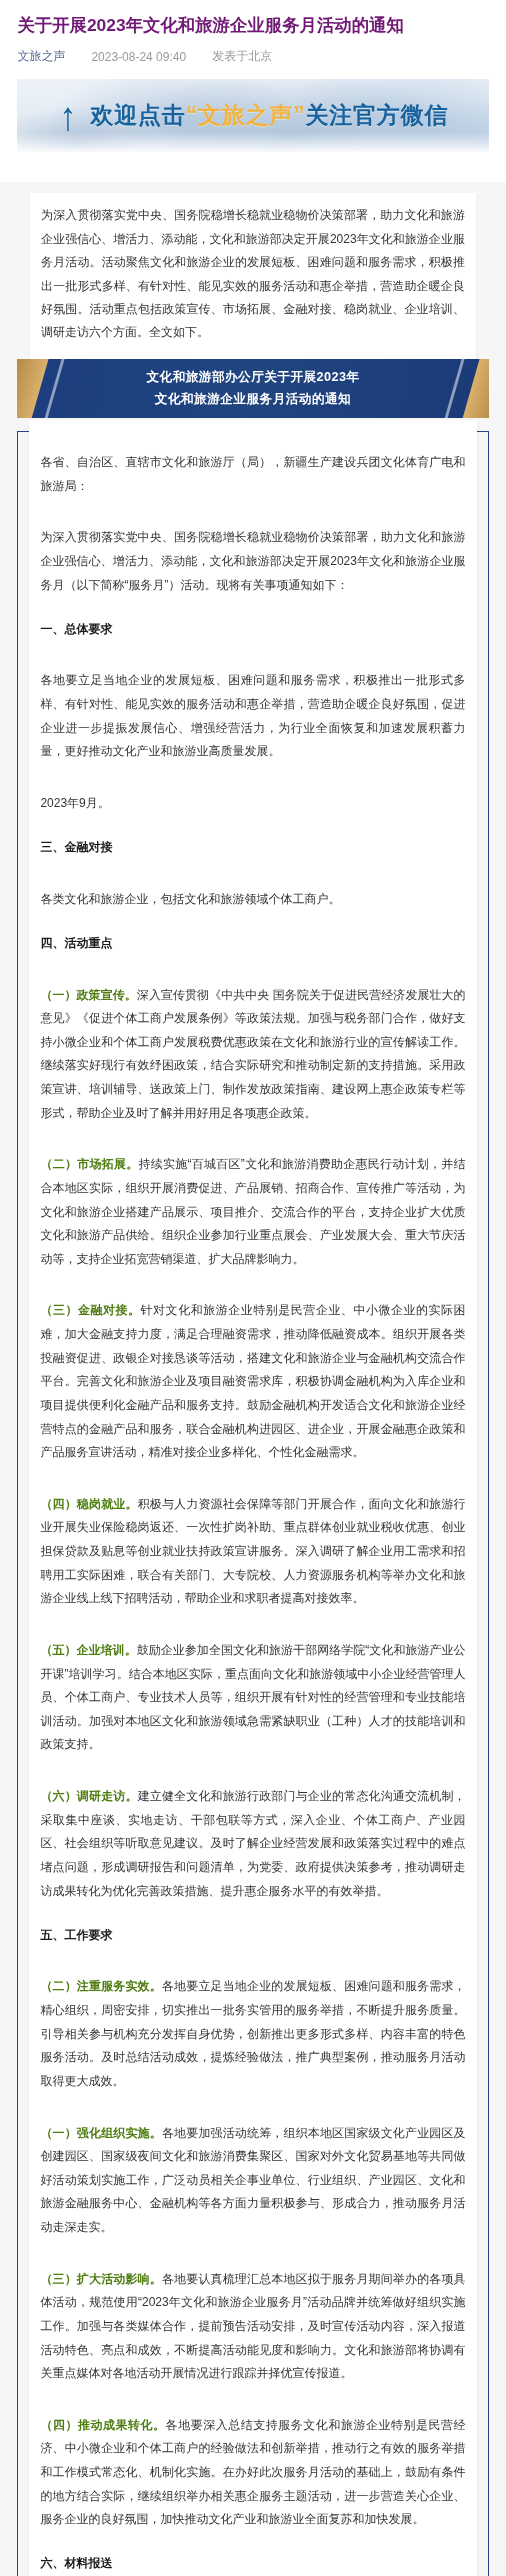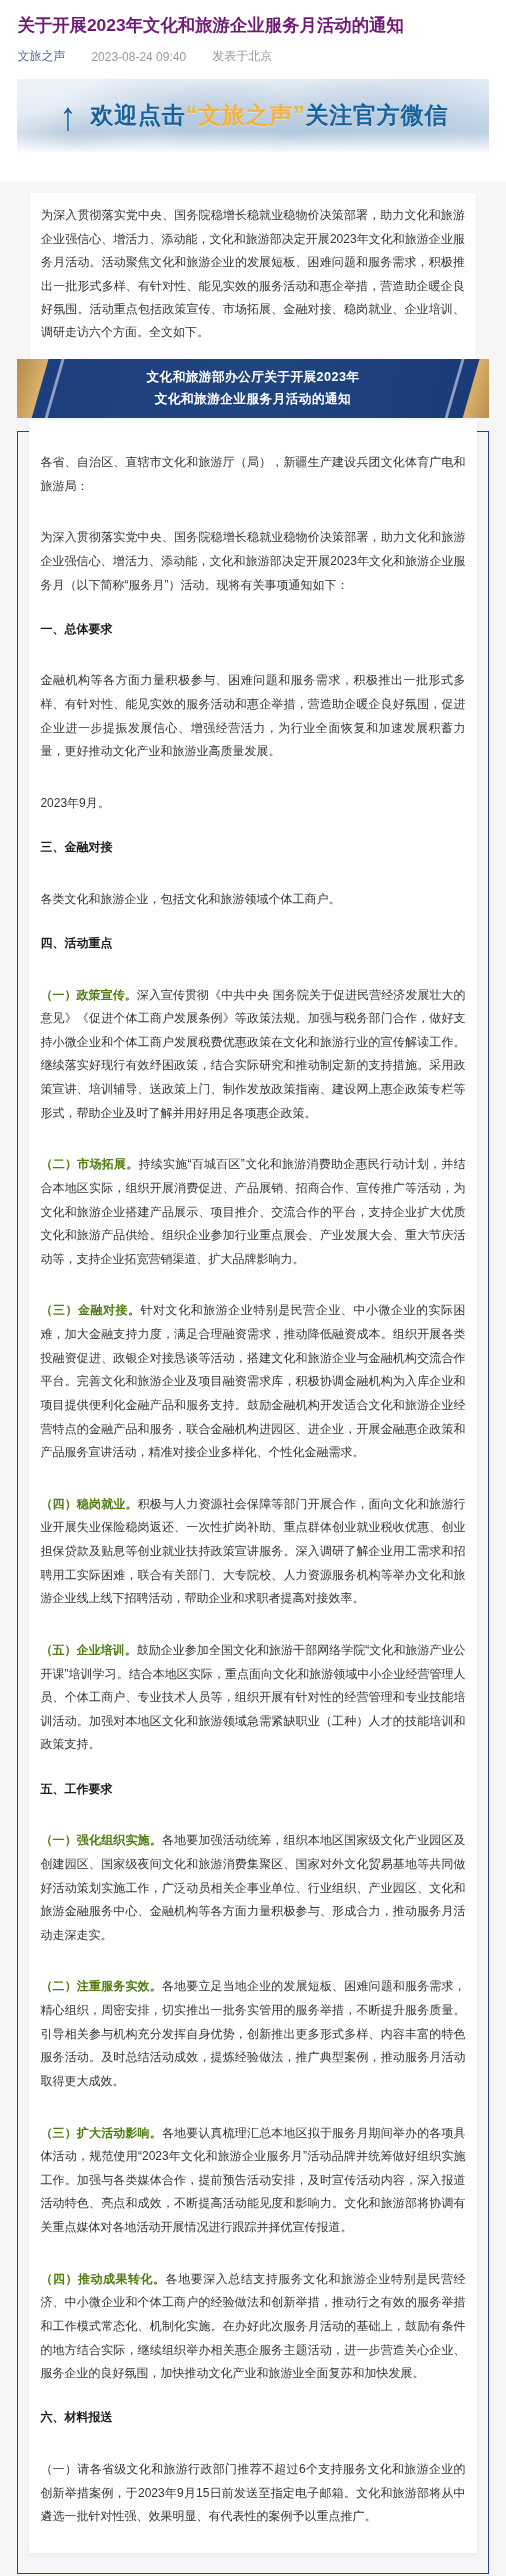--- a/index.html
+++ b/index.html
@@ -122,33 +122,34 @@
       <span class="slash-r"></span>
       <div class="plaque-line">文化和旅游部办公厅关于开展2023年</div>
       <div class="plaque-line">文化和旅游企业服务月活动的通知</div>
     </div>
 
     <div class="frame">
       <div class="doc-card">
           <p class="doc-p">各省、自治区、直辖市文化和旅游厅（局），新疆生产建设兵团文化体育广电和旅游局：</p>
           <p class="doc-p">为深入贯彻落实党中央、国务院稳增长稳就业稳物价决策部署，助力文化和旅游企业强信心、增活力、添动能，文化和旅游部决定开展2023年文化和旅游企业服务月（以下简称“服务月”）活动。现将有关事项通知如下：</p>
           <p class="doc-h">一、总体要求</p>
-          <p class="doc-p">金融机构等各方面力量积极参与、困难问题和服务需求，积极推出一批形式多样、有针对性、能见实效的服务活动和惠企举措，营造助企暖企良好氛围，促进企业进一步提振发展信心、增强经营活力，为行业全面恢复和加速发展积蓄力量，更好推动文化产业和旅游业高质量发展。</p>
+          <p class="doc-p">各地要立足当地企业的发展短板、困难问题和服务需求，积极推出一批形式多样、有针对性、能见实效的服务活动和惠企举措，营造助企暖企良好氛围，促进企业进一步提振发展信心、增强经营活力，为行业全面恢复和加速发展积蓄力量，更好推动文化产业和旅游业高质量发展。</p>
           <p class="doc-p">2023年9月。</p>
           <p class="doc-h">三、金融对接</p>
           <p class="doc-p">各类文化和旅游企业，包括文化和旅游领域个体工商户。</p>
           <p class="doc-h">四、活动重点</p>
           <p class="doc-p"><strong>（一）政策宣传。</strong>深入宣传贯彻《中共中央 国务院关于促进民营经济发展壮大的意见》《促进个体工商户发展条例》等政策法规。加强与税务部门合作，做好支持小微企业和个体工商户发展税费优惠政策在文化和旅游行业的宣传解读工作。继续落实好现行有效纾困政策，结合实际研究和推动制定新的支持措施。采用政策宣讲、培训辅导、送政策上门、制作发放政策指南、建设网上惠企政策专栏等形式，帮助企业及时了解并用好用足各项惠企政策。</p>
           <p class="doc-p"><strong>（二）市场拓展。</strong>持续实施“百城百区”文化和旅游消费助企惠民行动计划，并结合本地区实际，组织开展消费促进、产品展销、招商合作、宣传推广等活动，为文化和旅游企业搭建产品展示、项目推介、交流合作的平台，支持企业扩大优质文化和旅游产品供给。组织企业参加行业重点展会、产业发展大会、重大节庆活动等，支持企业拓宽营销渠道、扩大品牌影响力。</p>
           <p class="doc-p"><strong>（三）金融对接。</strong>针对文化和旅游企业特别是民营企业、中小微企业的实际困难，加大金融支持力度，满足合理融资需求，推动降低融资成本。组织开展各类投融资促进、政银企对接恳谈等活动，搭建文化和旅游企业与金融机构交流合作平台。完善文化和旅游企业及项目融资需求库，积极协调金融机构为入库企业和项目提供便利化金融产品和服务支持。鼓励金融机构开发适合文化和旅游企业经营特点的金融产品和服务，联合金融机构进园区、进企业，开展金融惠企政策和产品服务宣讲活动，精准对接企业多样化、个性化金融需求。</p>
           <p class="doc-p"><strong>（四）稳岗就业。</strong>积极与人力资源社会保障等部门开展合作，面向文化和旅游行业开展失业保险稳岗返还、一次性扩岗补助、重点群体创业就业税收优惠、创业担保贷款及贴息等创业就业扶持政策宣讲服务。深入调研了解企业用工需求和招聘用工实际困难，联合有关部门、大专院校、人力资源服务机构等举办文化和旅游企业线上线下招聘活动，帮助企业和求职者提高对接效率。</p>
           <p class="doc-p"><strong>（五）企业培训。</strong>鼓励企业参加全国文化和旅游干部网络学院“文化和旅游产业公开课”培训学习。结合本地区实际，重点面向文化和旅游领域中小企业经营管理人员、个体工商户、专业技术人员等，组织开展有针对性的经营管理和专业技能培训活动。加强对本地区文化和旅游领域急需紧缺职业（工种）人才的技能培训和政策支持。</p>
+          <p class="doc-p"><strong>（六）调研走访。</strong>建立健全文化和旅游行政部门与企业的常态化沟通交流机制，采取集中座谈、实地走访、干部包联等方式，深入企业、个体工商户、产业园区、社会组织等听取意见建议。及时了解企业经营发展和政策落实过程中的难点堵点问题，形成调研报告和问题清单，为党委、政府提供决策参考，推动调研走访成果转化为优化完善政策措施、提升惠企服务水平的有效举措。</p>
           <p class="doc-h">五、工作要求</p>
+          <p class="doc-p"><strong>（二）注重服务实效。</strong>各地要立足当地企业的发展短板、困难问题和服务需求，精心组织，周密安排，切实推出一批务实管用的服务举措，不断提升服务质量。引导相关参与机构充分发挥自身优势，创新推出更多形式多样、内容丰富的特色服务活动。及时总结活动成效，提炼经验做法，推广典型案例，推动服务月活动取得更大成效。</p>
           <p class="doc-p"><strong>（一）强化组织实施。</strong>各地要加强活动统筹，组织本地区国家级文化产业园区及创建园区、国家级夜间文化和旅游消费集聚区、国家对外文化贸易基地等共同做好活动策划实施工作，广泛动员相关企事业单位、行业组织、产业园区、文化和旅游金融服务中心、金融机构等各方面力量积极参与、形成合力，推动服务月活动走深走实。</p>
-          <p class="doc-p"><strong>（二）注重服务实效。</strong>各地要立足当地企业的发展短板、困难问题和服务需求，精心组织，周密安排，切实推出一批务实管用的服务举措，不断提升服务质量。引导相关参与机构充分发挥自身优势，创新推出更多形式多样、内容丰富的特色服务活动。及时总结活动成效，提炼经验做法，推广典型案例，推动服务月活动取得更大成效。</p>
           <p class="doc-p"><strong>（三）扩大活动影响。</strong>各地要认真梳理汇总本地区拟于服务月期间举办的各项具体活动，规范使用“2023年文化和旅游企业服务月”活动品牌并统筹做好组织实施工作。加强与各类媒体合作，提前预告活动安排，及时宣传活动内容，深入报道活动特色、亮点和成效，不断提高活动能见度和影响力。文化和旅游部将协调有关重点媒体对各地活动开展情况进行跟踪并择优宣传报道。</p>
           <p class="doc-p"><strong>（四）推动成果转化。</strong>各地要深入总结支持服务文化和旅游企业特别是民营经济、中小微企业和个体工商户的经验做法和创新举措，推动行之有效的服务举措和工作模式常态化、机制化实施。在办好此次服务月活动的基础上，鼓励有条件的地方结合实际，继续组织举办相关惠企服务主题活动，进一步营造关心企业、服务企业的良好氛围，加快推动文化产业和旅游业全面复苏和加快发展。</p>
           <p class="doc-h">六、材料报送</p>
           <p class="doc-p">（一）请各省级文化和旅游行政部门推荐不超过6个支持服务文化和旅游企业的创新举措案例，于2023年9月15日前发送至指定电子邮箱。文化和旅游部将从中遴选一批针对性强、效果明显、有代表性的案例予以重点推广。</p>
         </div>
 
     </div>
 
   </div>
 </div>

